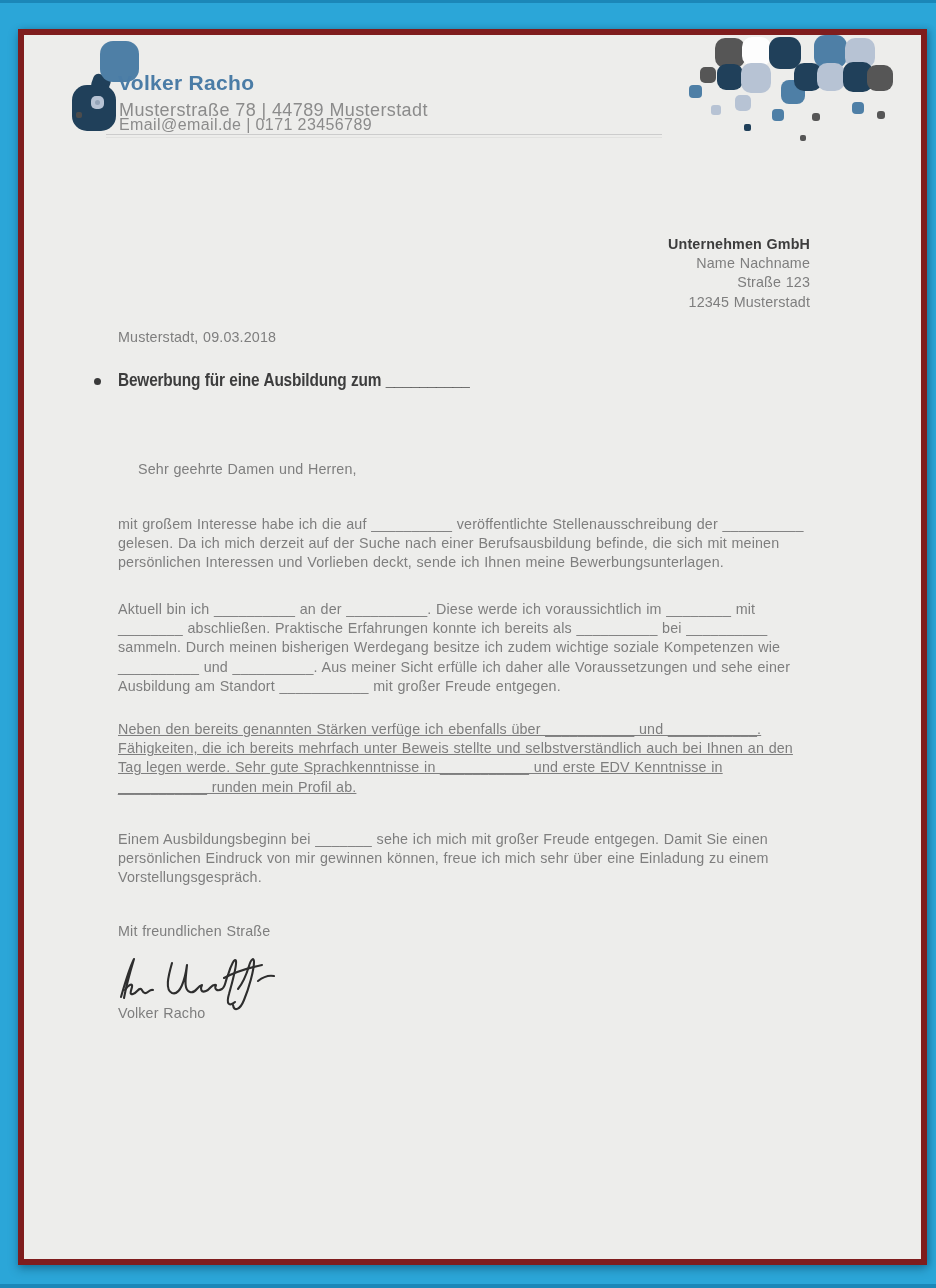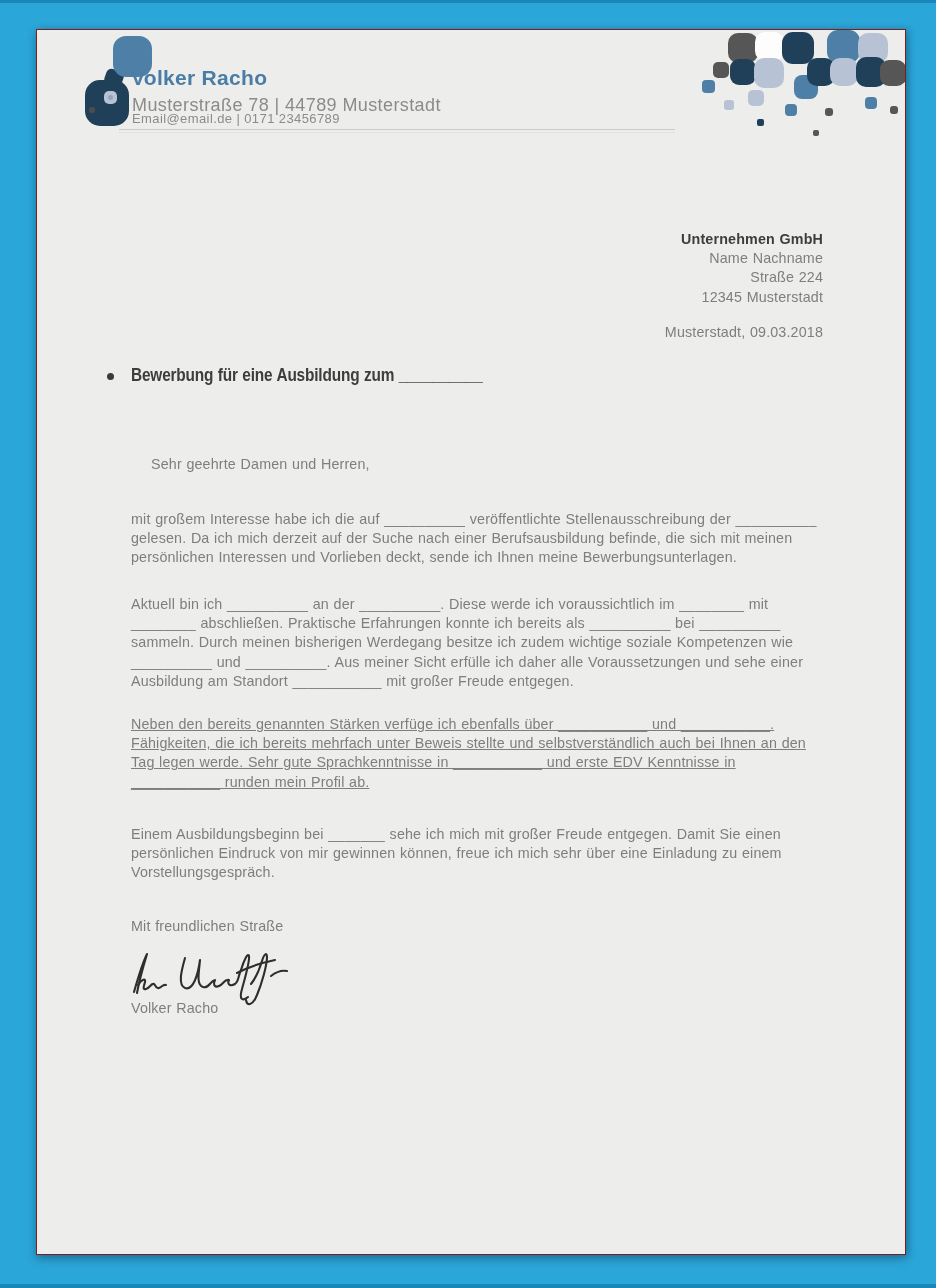--- a/index.html
+++ b/index.html
@@ -6,56 +6,57 @@
   html,body{margin:0;padding:0;}
   body{
     width:936px;height:1288px;position:relative;overflow:hidden;
     font-family:"Liberation Sans","DejaVu Sans",sans-serif;
     background:var(--frame-blue,#2ba6d8);
   }
   .frame-edge-top{position:absolute;left:0;top:0;width:100%;height:3px;background:var(--frame-edge,#1b87b8);}
   .frame-edge-bottom{position:absolute;left:0;bottom:0;width:100%;height:4px;background:var(--frame-edge,#1b87b8);}
 
   .page{
-    position:absolute;left:36px;top:29px;width:868px;height:1224px;
+    position:absolute;left:18px;top:29px;width:868px;height:1224px;
     background:var(--page-bg,#EDEDEB);
-    border:1px solid #7f1d1d;
+    border:6px solid #7f1d1d;
     box-shadow:0 4px 9px rgba(0,40,60,.35), 3px 0 6px rgba(0,40,60,.18);
+    padding-left:29px;
   }
 
   
   .logo{position:absolute;left:0;top:0;}
   .squircle{position:absolute;}
   .logo-top{left:76px;top:6px;width:39px;height:41px;border-radius:13px;background:var(--steel-blue,#557fa3);}
   .logo-neck{left:68px;top:40px;width:18px;height:16px;border-radius:5px;background:var(--navy,#2b4a61);transform:rotate(20deg);}
   .logo-bottom{left:48px;top:50px;width:44px;height:46px;border-radius:15px;background:var(--navy,#2b4a61);}
   .logo-dot-ring{position:absolute;left:67px;top:61px;width:13px;height:13px;border-radius:5px;background:var(--light-blue-gray,#a9b6c6);}
   .logo-dot-ring::after{content:"";position:absolute;left:4px;top:4px;width:5px;height:5px;border-radius:50%;background:#94a4b8;}
   .logo-dot-dark{position:absolute;left:52px;top:77px;width:6px;height:6px;border-radius:2px;background:#4c4c4c;}
 
   .sender-name{
     position:absolute;left:94px;top:36px;
     font-size:21px;font-weight:bold;letter-spacing:.3px;
     color:var(--brand-blue,#4a7ca6);
   }
   .sender-line1{position:absolute;left:95px;top:65px;font-size:18px;letter-spacing:.4px;color:#8b8b8b;}
-  .sender-line2{position:absolute;left:95px;top:81px;font-size:13px;letter-spacing:.4px;color:#8b8b8b;}
+  .sender-line2{position:absolute;left:95px;top:81px;font-size:16px;letter-spacing:.4px;color:#8b8b8b;}
   .header-rule{position:absolute;left:82px;top:99px;width:556px;height:2px;
     border-top:1px solid #cccccc;border-bottom:1px solid #e2e2e0;}
 
   
   #decor{position:absolute;left:0;top:0;width:100%;height:140px;overflow:hidden;}
   #decor .dot{position:absolute;}
 
   
   .content{position:absolute;left:94px;width:692px;color:var(--text-gray,#7e7e7e);
     font-size:14.3px;line-height:19.2px;letter-spacing:.15px;word-spacing:.5px;}
   .recipient{top:200px;text-align:right;}
   .recipient .company{font-weight:bold;color:var(--text-dark,#3d3d3d);}
-  .date-row{top:293px;text-align:right;}
+  .date-row{top:293px;}
   .subject-row{top:336px;color:var(--text-dark,#383838);}
   .subject-text{
     display:inline-block;font-weight:bold;font-size:17.5px;letter-spacing:-.2px;
     transform:scaleX(.88);transform-origin:left center;white-space:nowrap;
   }
   .bullet{position:absolute;left:70px;top:343px;width:7px;height:7px;border-radius:50%;background:#3a3a3a;}
   .reference{top:374px;}
   .salutation{top:425px;}
   .para-1{top:480px;}
   .para-2{top:565px;}
@@ -108,21 +109,21 @@
   </div>
 
   <div class="sender-name">Volker Racho</div>
   <div class="sender-line1">Musterstraße 78   |   44789 Musterstadt</div>
   <div class="sender-line2">Email@email.de   |   0171 23456789</div>
   <div class="header-rule"></div>
 
   <div class="content recipient" style="position:absolute;">
     <div class="company">Unternehmen GmbH</div>
     <div>Name Nachname</div>
-    <div>Straße 224</div>
+    <div>Straße 123</div>
     <div>12345 Musterstadt</div>
   </div>
 
   <div class="content date-row" style="position:absolute;">Musterstadt, 09.03.2018</div>
 
   <span class="bullet"></span>
   <div class="content subject-row" style="position:absolute;">
     <span class="subject-text">Bewerbung für eine Ausbildung zum __________</span>
   </div>
 

